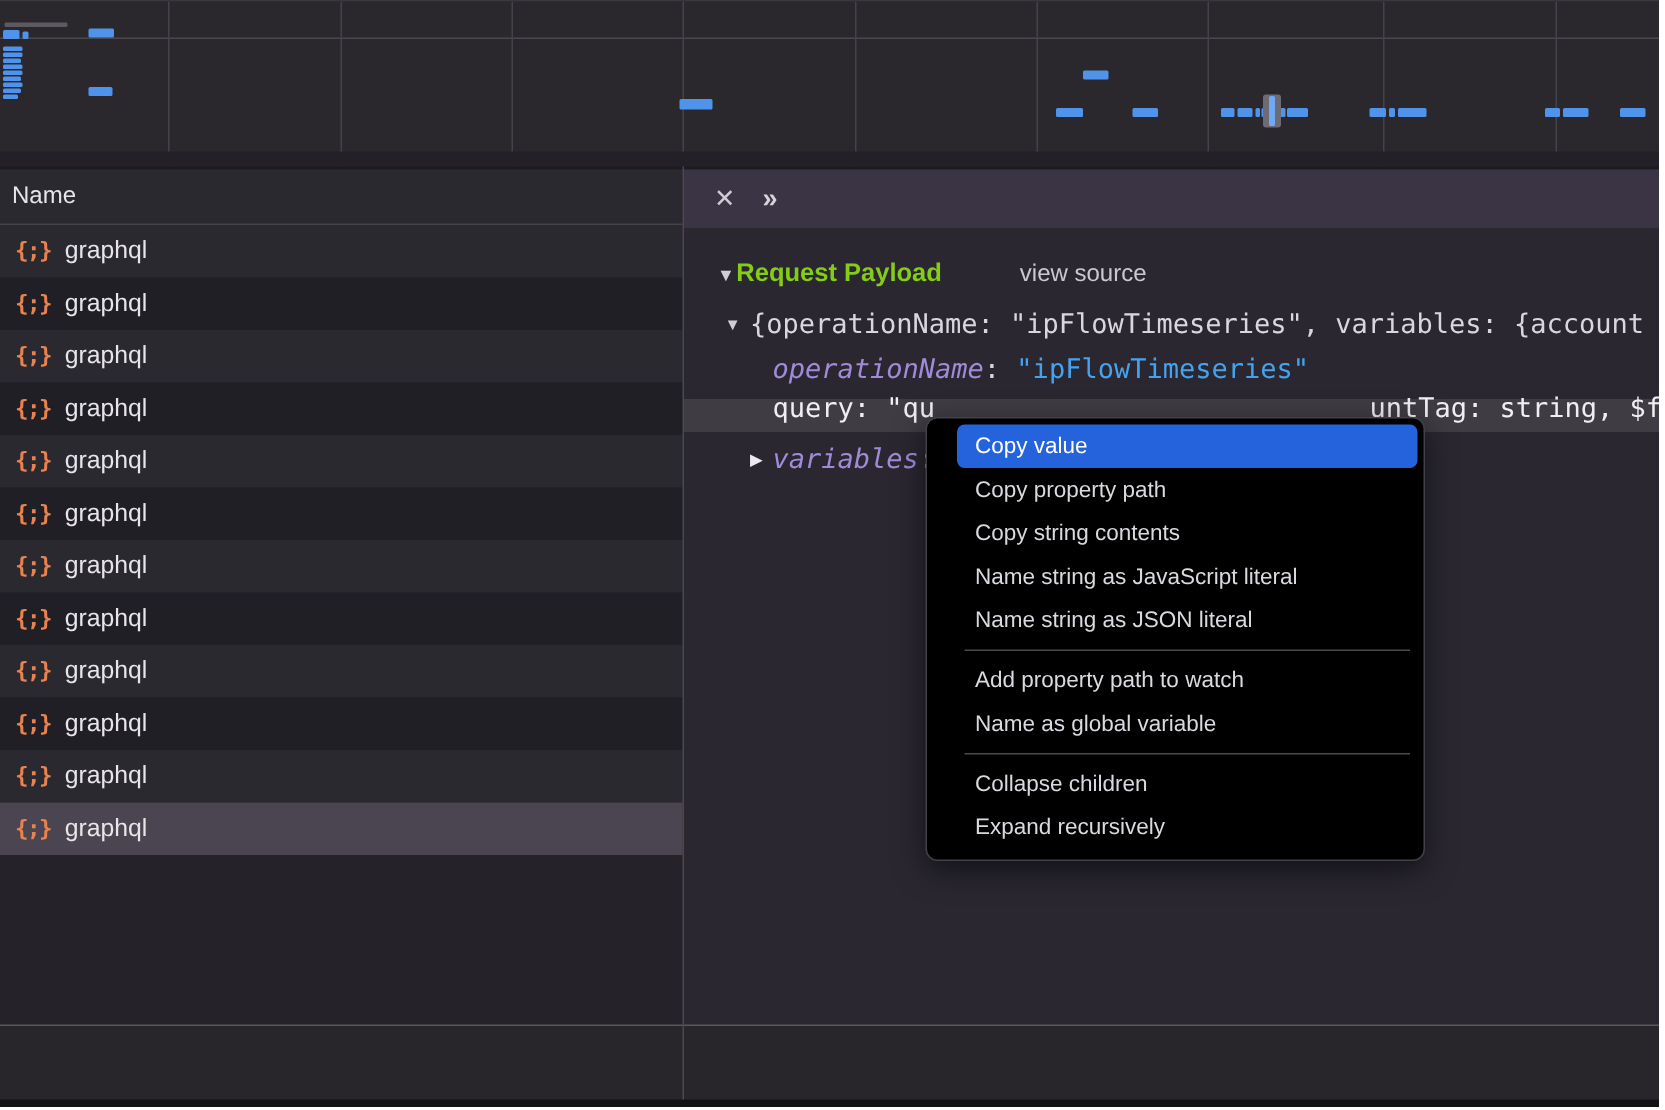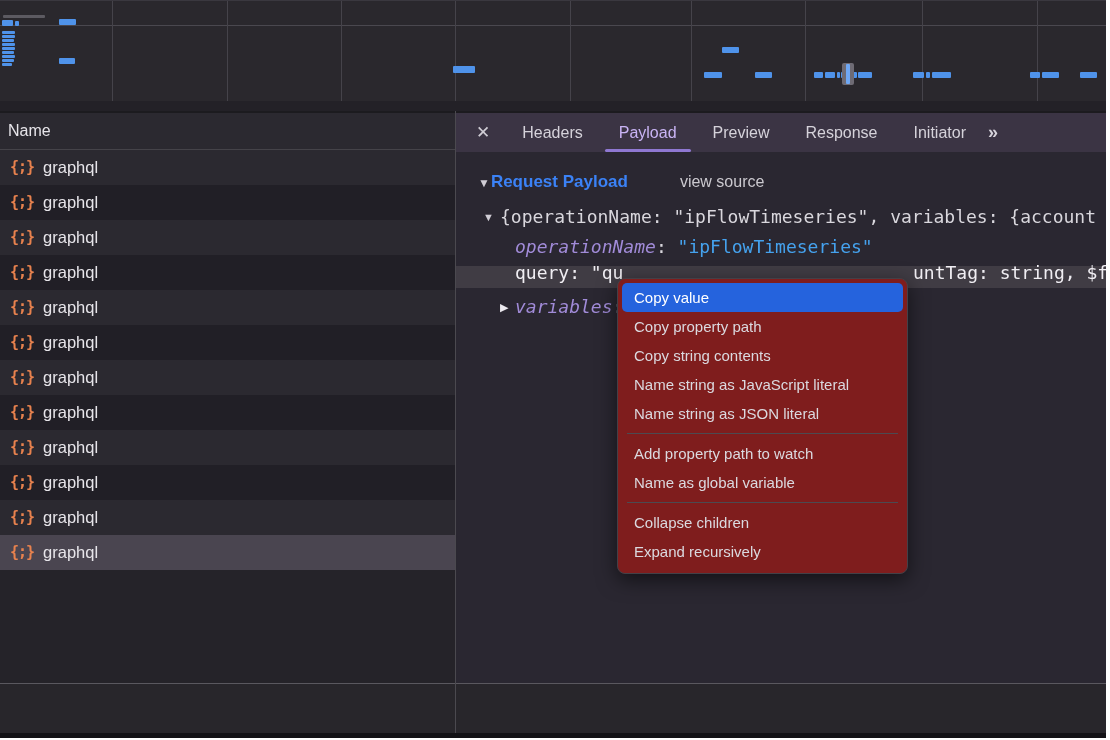--- a/index.html
+++ b/index.html
@@ -39,42 +39,42 @@
   #close-btn{color:#cfccd4;font-size:17px;margin:0 14px 0 20px;cursor:default;}
   .tab{color:#d5d2da;font-size:16px;padding:0 18px;height:38px;line-height:38px;position:relative;}
   .tab.active{color:#c9b4f4;}
   .tab.active::after{content:"";position:absolute;left:4px;right:4px;bottom:0;height:3px;
     background:#8f78d2;border-radius:2px;}
   #tab-overflow{color:#d5d2da;font-size:18px;letter-spacing:-2px;margin-left:4px;font-weight:700;}
 
   #right-panel{position:absolute;left:456px;top:151px;width:650px;height:531px;background:#2a2731;overflow:hidden;}
   #payload-header{position:absolute;left:22px;top:15px;height:30px;line-height:30px;color:#eceaf0;}
   #payload-header .caret{color:#d0cdd5;font-size:12px;margin-right:1px;}
-  #payload-header .title{font-size:17px;font-weight:700;color:#3b82f6;}
+  #payload-header .title{font-size:17px;font-weight:700;color:#84cc16;}
   #payload-header .view-source{font-size:16px;font-weight:400;color:#cbc9cf;margin-left:52px;}
 
   .tree-line{position:absolute;left:0;width:650px;height:30px;line-height:30px;white-space:pre;
     font-family:"DejaVu Sans Mono",monospace;font-size:18px;color:#d9d7dd;overflow:hidden;}
   .tree-line .caret{font-family:"Liberation Sans",sans-serif;font-size:11px;color:#d0cdd5;
     position:absolute;top:0;}
   .tree-line .txt{position:absolute;top:0;}
   .tree-line .key{color:#a18bd8;font-style:italic;}
   .tree-line .str{color:#45a2ee;}
   .tree-line.highlight{background:#403c44;background-clip:content-box;padding:4px 0;
     box-sizing:border-box;color:#f0eef3;}
 
   
   #footer-sep{position:absolute;left:0;top:682px;width:1106px;height:1px;background:#5a585f;}
   #footer{position:absolute;left:0;top:683px;width:1106px;height:49px;background:#28262b;}
   #bottom-black{position:absolute;left:0;top:732px;width:1106px;height:5px;background:#131216;}
 
   
-  #context-menu{position:absolute;left:617px;top:277px;width:291px;background:#7f1d1d;
+  #context-menu{position:absolute;left:617px;top:277px;width:333px;background:#000000;
     border:1px solid #434047;border-radius:8px;box-shadow:0 6px 20px rgba(0,0,0,.55);
-    padding:4px 0 7px 0;z-index:20;box-sizing:border-box;}
+    padding:4px 0 7px 16px;z-index:20;box-sizing:border-box;}
   .menu-item{height:29px;line-height:29px;font-size:15px;color:#dbd9df;padding:0 16px;
     white-space:nowrap;}
   .menu-item.highlighted{background:#2563dd;color:#ffffff;border-radius:5px;margin:0 4px;
     padding:0 12px;}
   .menu-sep{height:1px;background:#4c4a51;margin:5px 9px;}
 </style>
 </head>
 <body>
 
 <div id="app">
@@ -181,27 +181,20 @@
           <span class="json-icon">{;}</span>
           <span>graphql</span>
         </div>
       </div>
   </div>
 
   <div id="divider"></div>
 
   <div id="tabbar">
     <span id="close-btn">✕</span>
-    <span id="tabs-container" style="display: flex;">
-        <span class="tab">Headers</span>
-        <span class="tab active">Payload</span>
-        <span class="tab">Preview</span>
-        <span class="tab">Response</span>
-        <span class="tab">Initiator</span>
-      </span>
     <span id="tab-overflow">»</span>
   </div>
 
   <div id="right-panel">
     <div id="payload-header">
       <span class="caret">▼</span><span class="title">Request Payload</span><span class="view-source">view source</span>
     </div>
 
     <div class="tree-line" style="top:50px">
       <span class="caret" style="left:27px">▼</span>

